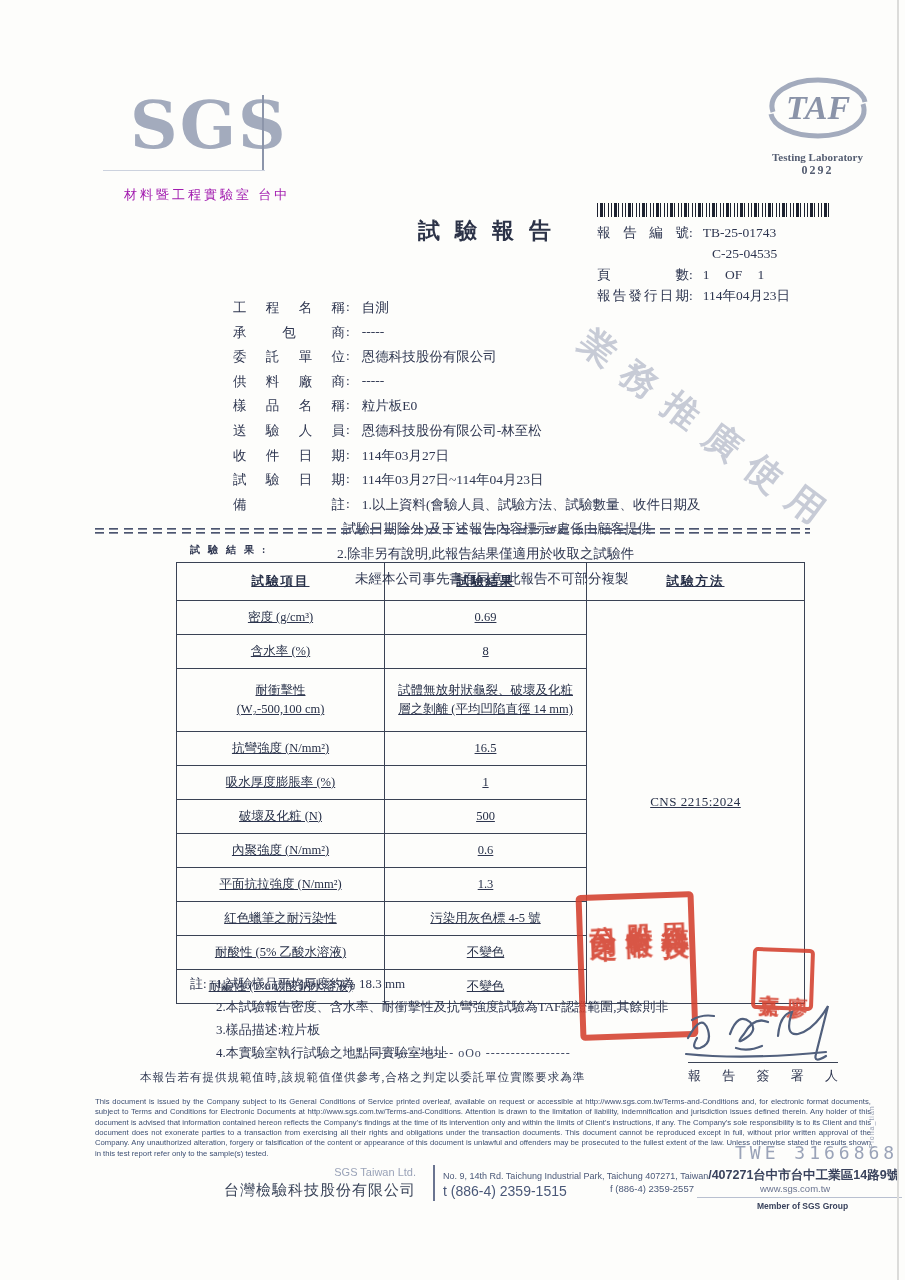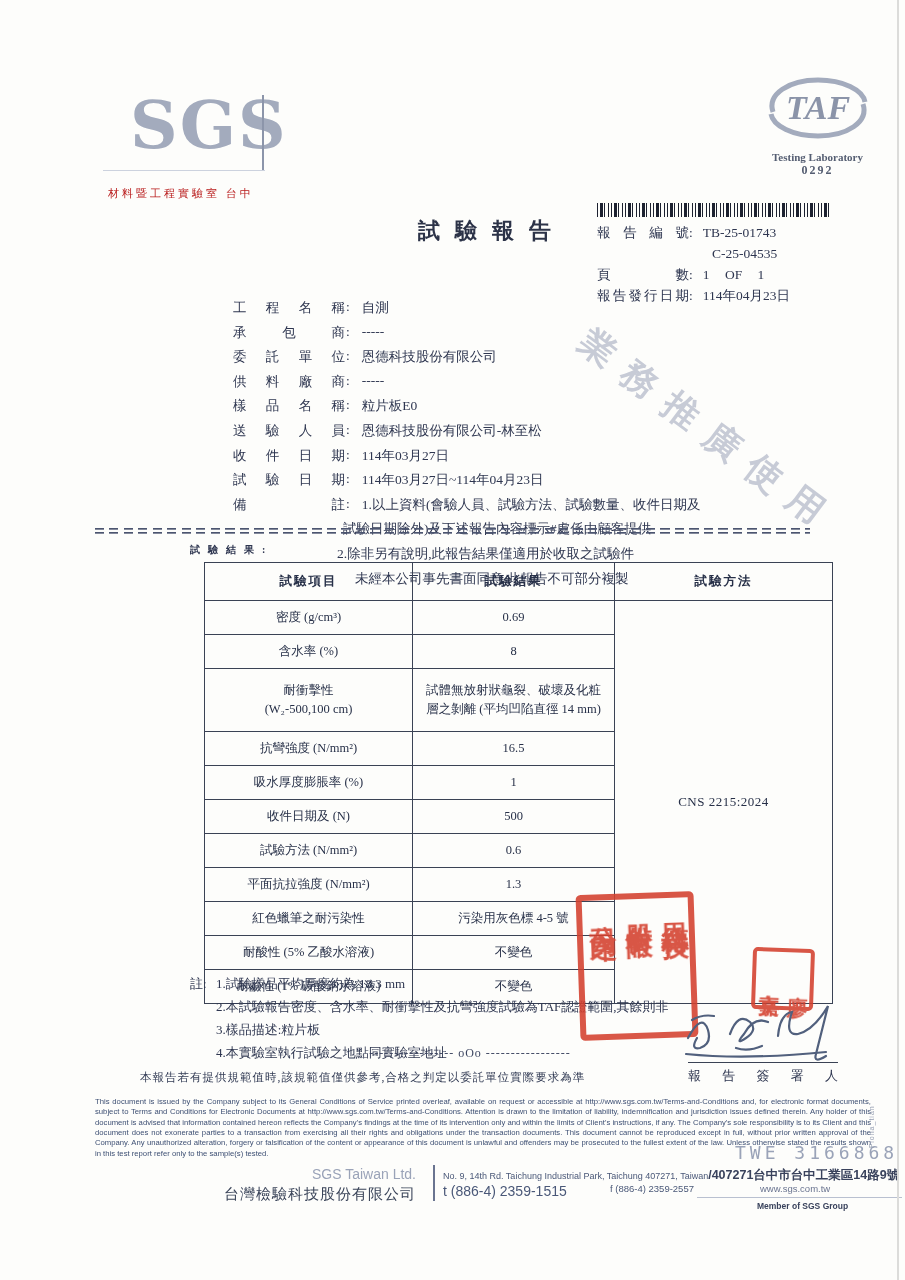--- a/index.html
+++ b/index.html
@@ -9,21 +9,21 @@
     font-family:"Liberation Serif","DejaVu Serif",serif;
     color:#2e3650;
   }
   .abs { position:absolute; }
 
   
   .sgs-logo { left:130px; top:92px; font-family:"DejaVu Serif","Liberation Serif",serif;
     font-size:66px; font-weight:bold; color:#a3abbd; letter-spacing:2px; line-height:1; }
   .sgs-vline { left:262px; top:95px; width:2px; height:76px; background:#8c95aa; }
   .sgs-baseline { left:103px; top:170px; width:162px; height:1px; background:#ccd2de; }
-  .lab-name { left:108px; top:186px; font-size:11px; letter-spacing:3px; color:#b91c1c; }
+  .lab-name { left:124px; top:186px; font-size:13px; letter-spacing:3px; color:#a21caf; }
 
   .taf-wrap { left:755px; top:72px; width:125px; text-align:center; }
   .taf-line1 { font-size:11px; font-weight:bold; color:#555e72; margin-top:3px;text-align:center; }
   .taf-line2 { font-size:12px; font-weight:bold; color:#555e72; letter-spacing:2px; }
 
   
   .report-title { left:418px; top:216px; font-size:22px; font-weight:600;
     letter-spacing:15px; color:#2c3348; }
   .barcode { left:597px; top:203px; width:232px; height:14px;
     background:repeating-linear-gradient(90deg,#1c2130 0 1.5px,transparent 1.5px 3px,
@@ -55,21 +55,21 @@
     font-weight:600; }
 
   
   .dash-sep { left:95px; top:528px; width:715px; height:6px;
     background:
       repeating-linear-gradient(90deg,#4c5570 0 9px,transparent 9px 14.5px) top/100% 1.7px no-repeat,
       repeating-linear-gradient(90deg,#4c5570 0 9px,transparent 9px 14.5px) bottom/100% 1.7px no-repeat; }
 
   
   .results-label { left:190px; top:543px; font-size:10px; letter-spacing:8px; font-weight:600; }
-  .rtable-wrap { left:204px; top:562px; }
+  .rtable-wrap { left:176px; top:562px;text-decoration:underline; }
   table.rtable { border-collapse:collapse; table-layout:fixed; width:628px;
     font-size:12.5px; color:#273048; }
   .rtable th, .rtable td { border:1.6px solid #3a4254; text-align:center; padding:1px 4px; }
   .rtable th { height:35px; font-weight:600; letter-spacing:2px; }
   .rtable td { height:31px; }
   .rtable td.tall { height:60px; }
   .pre { white-space:pre-line; line-height:1.55; }
   .method-cell { vertical-align:middle; font-size:13px; letter-spacing:0.5px; }
 
   
@@ -97,21 +97,21 @@
   .sig-svg { left:678px; top:998px; }
   .signer { left:688px; top:1062px; width:150px; border-top:1.6px solid #3a4254;
     padding-top:4px; font-size:13px; text-align:justify; text-align-last:justify; }
 
   
   .disclaimer { left:95px; top:1097px; width:776px; font-size:7.7px; line-height:1.34;
     color:#3d4f73; text-align:justify; font-family:"Liberation Sans","DejaVu Sans",sans-serif; }
   .twe { left:735px; top:1142px; font-size:18px; letter-spacing:4px; color:#9aa3b8;
     font-family:"DejaVu Sans Mono","Liberation Mono",monospace; }
   .f-company { left:150px; top:1166px; width:266px; text-align:right; }
-  .f-company-en { font-size:14px; color:#9aa3b8; font-family:"Liberation Sans",sans-serif; }
+  .f-company-en { font-size:11px; color:#9aa3b8; font-family:"Liberation Sans",sans-serif; }
   .f-company-zh { font-size:15px; color:#3a4459; margin-top:3px; letter-spacing:1px; }
   .f-divider { left:433px; top:1165px; width:1.5px; height:36px; background:#6a7490; }
   .f-addr1 { left:443px; top:1165px; white-space:nowrap;
     font-family:"Liberation Sans",sans-serif; }
   .f-addr-en { font-size:9px; color:#4a5878; }
   .f-addr-zh { font-size:12.5px; font-weight:bold; color:#39425c; }
   .f-tel { left:443px; top:1183px; font-size:14px; color:#4a5878;
     font-family:"Liberation Sans",sans-serif; }
   .f-fax { left:610px; top:1183px; font-size:9.5px; color:#4a5878;
     font-family:"Liberation Sans",sans-serif; }
@@ -254,25 +254,25 @@
       </tr>
       <tr>
         <td>抗彎強度 (N/mm²)</td>
         <td>16.5</td>
       </tr>
       <tr>
         <td>吸水厚度膨脹率 (%)</td>
         <td>1</td>
       </tr>
       <tr>
-        <td>收件日期及 (N)</td>
+        <td>破壞及化粧 (N)</td>
         <td>500</td>
       </tr>
       <tr>
-        <td>試驗方法 (N/mm²)</td>
+        <td>內聚強度 (N/mm²)</td>
         <td>0.6</td>
       </tr>
       <tr>
         <td>平面抗拉強度 (N/mm²)</td>
         <td>1.3</td>
       </tr>
       <tr>
         <td>紅色蠟筆之耐污染性</td>
         <td>污染用灰色標 4-5 號</td>
       </tr>

